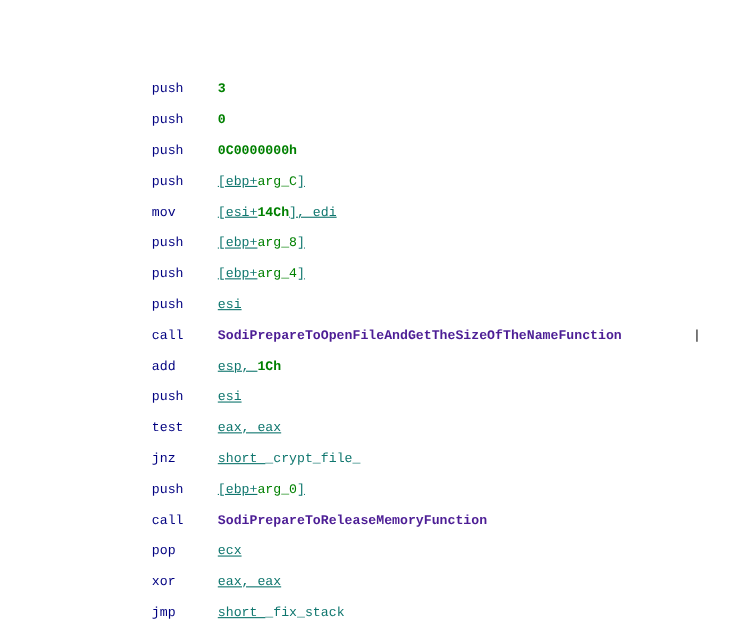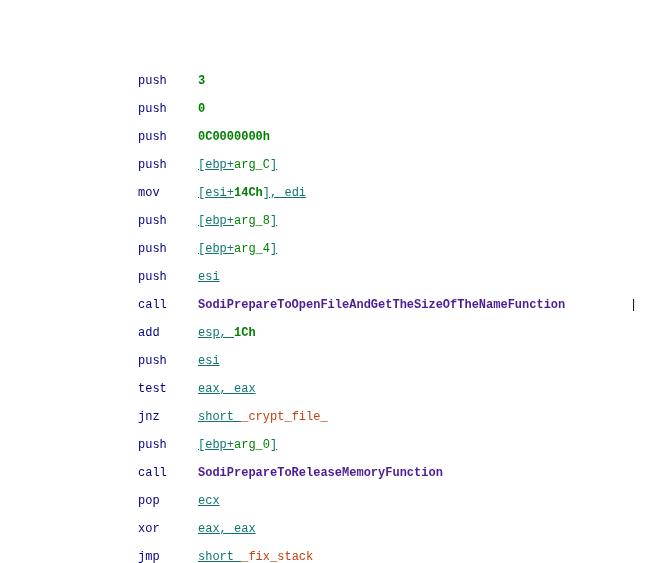--- a/index.html
+++ b/index.html
@@ -13,21 +13,21 @@
     color: #000080;
     overflow: hidden;
     width: 663px;
   }
   .ln { display: block; }
   .mn { color: #000080; font-weight: normal; }   
   .op { color: #0f766e; text-decoration: underline; }                      
   .num{ color: #008000; font-weight: bold; }   
   .arg{ color: #008000; font-weight: normal; }   
   .fn { color: #4c1d95; font-weight: bold; }   
-  .lbl{ color: #c2410c; }
+  .lbl{ color: #0f766e; }
   .caret{ color:#000; }
   .indent-mn { display:inline-block; width: 130px; }
   .indent-op { display:inline-block; width: 60px; }
 </style>
 </head>
 <body>
 
 
 
 <div>

